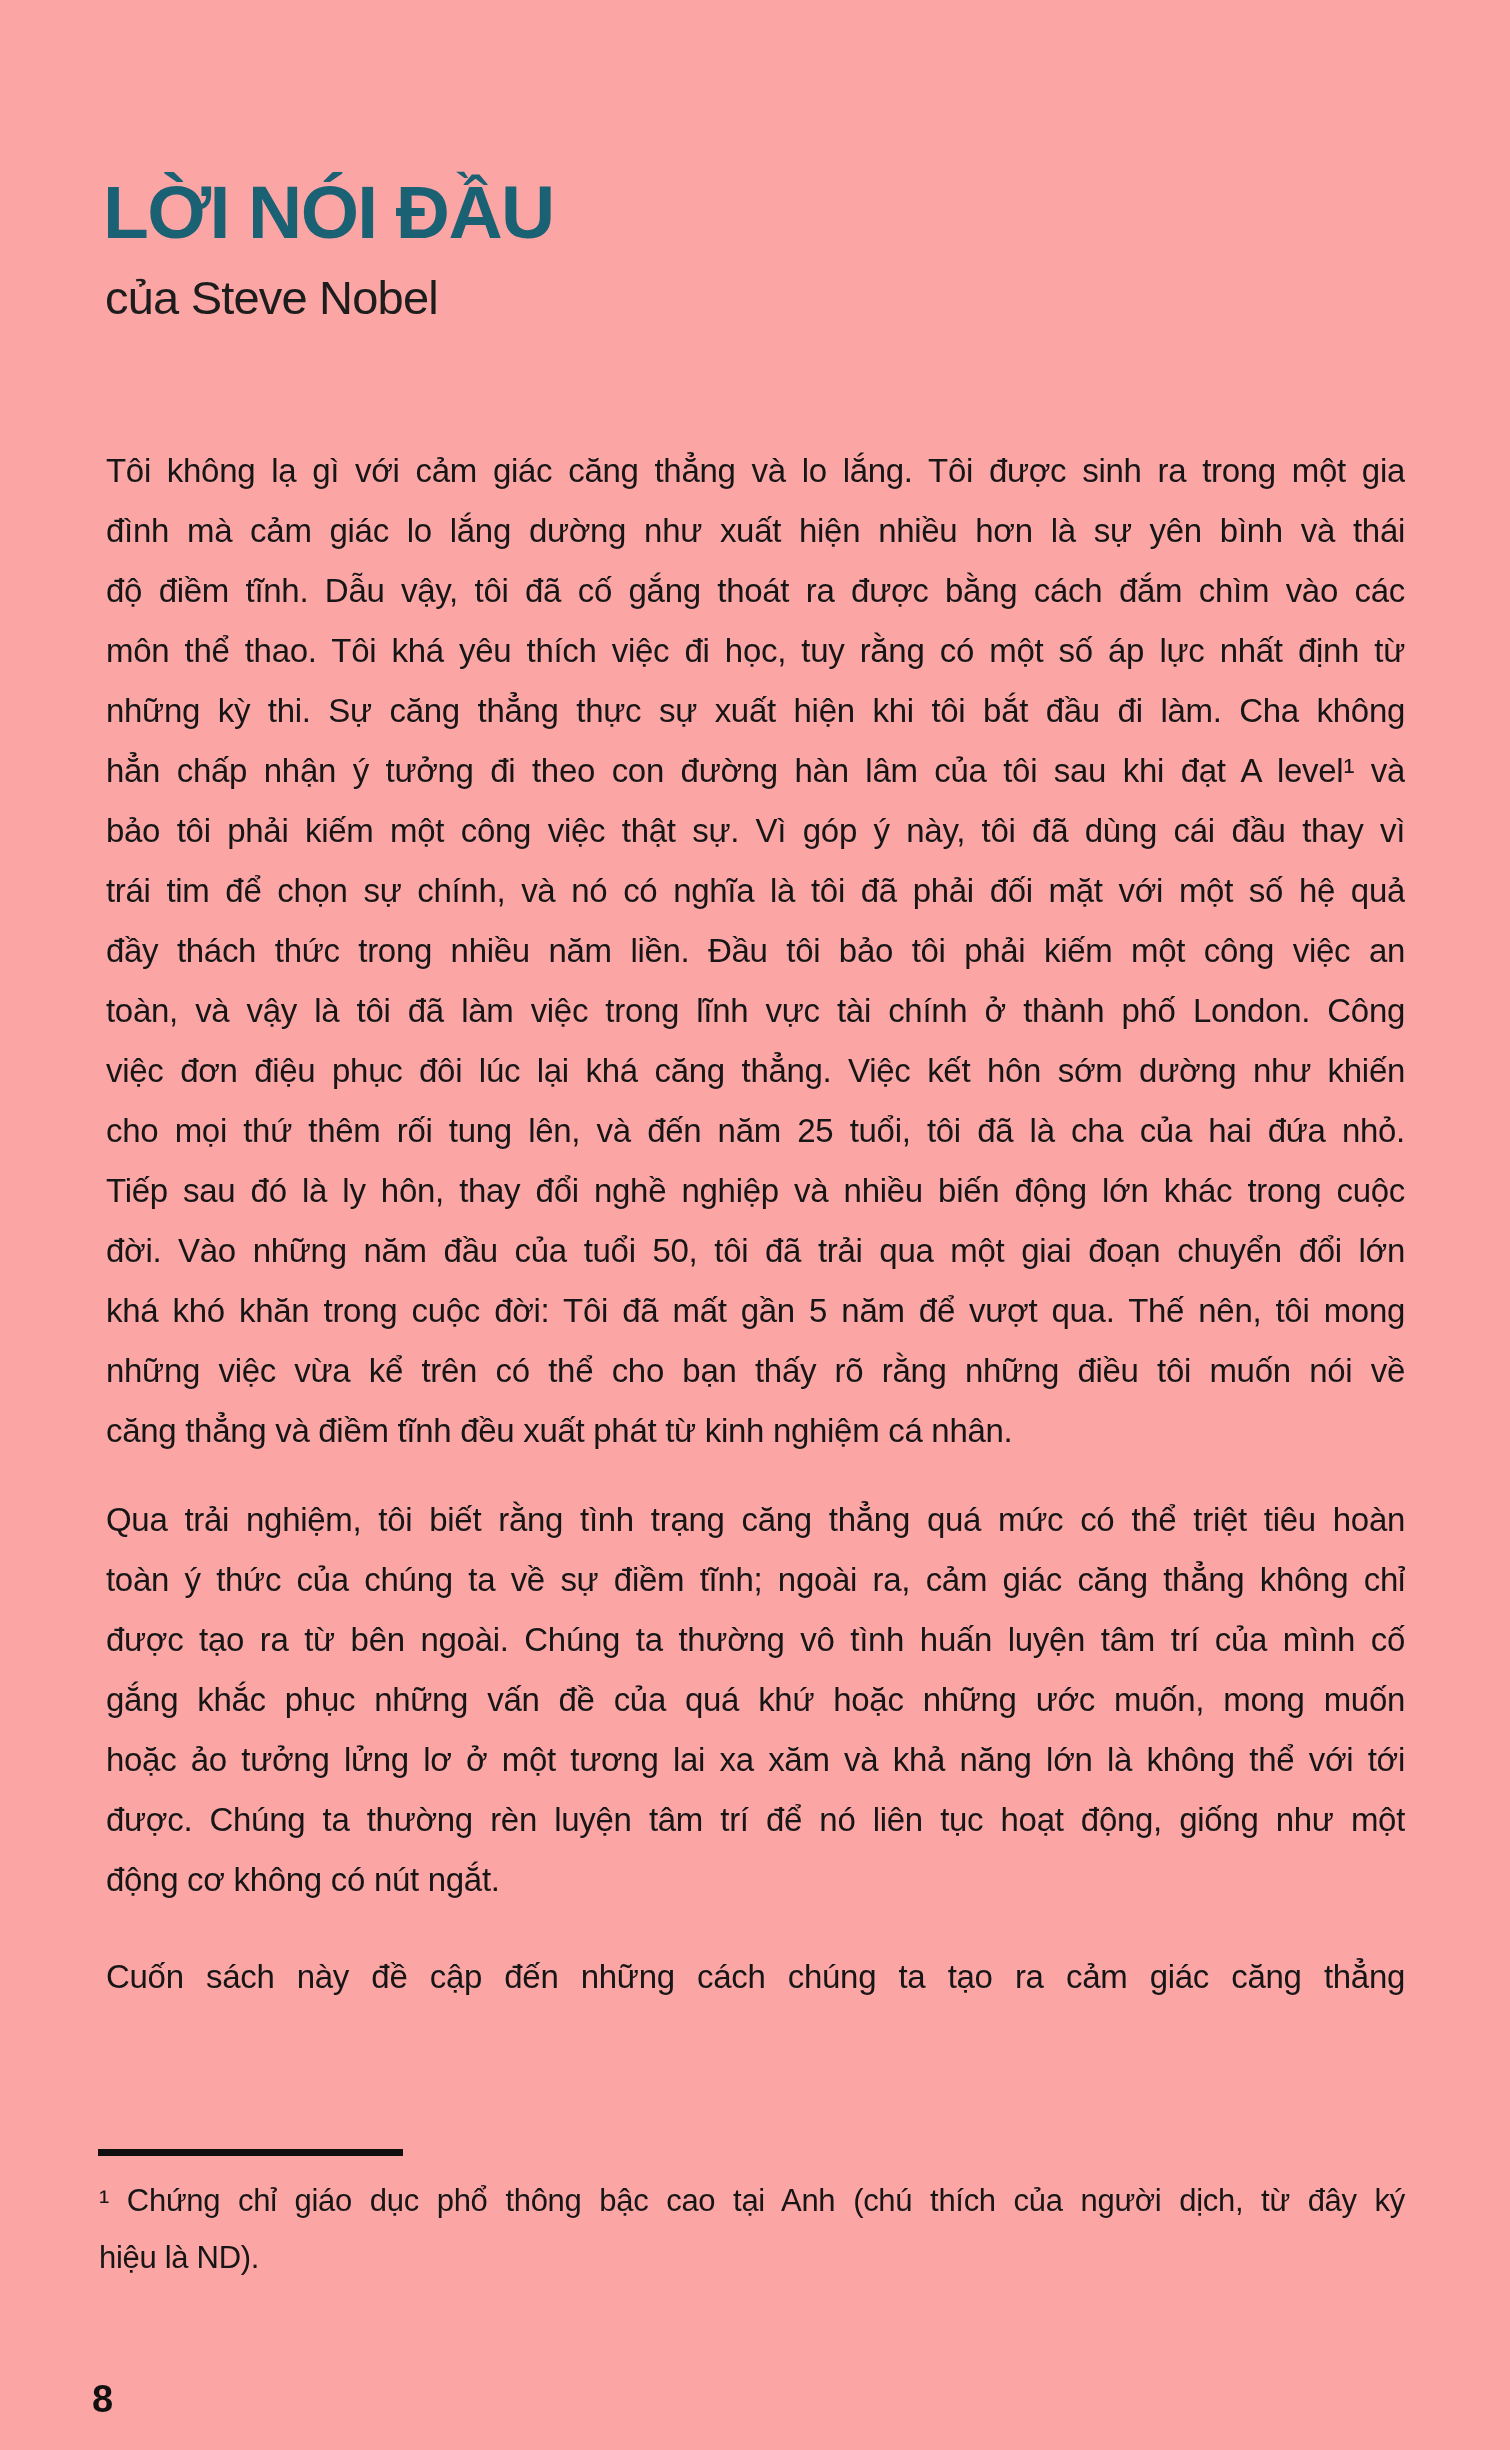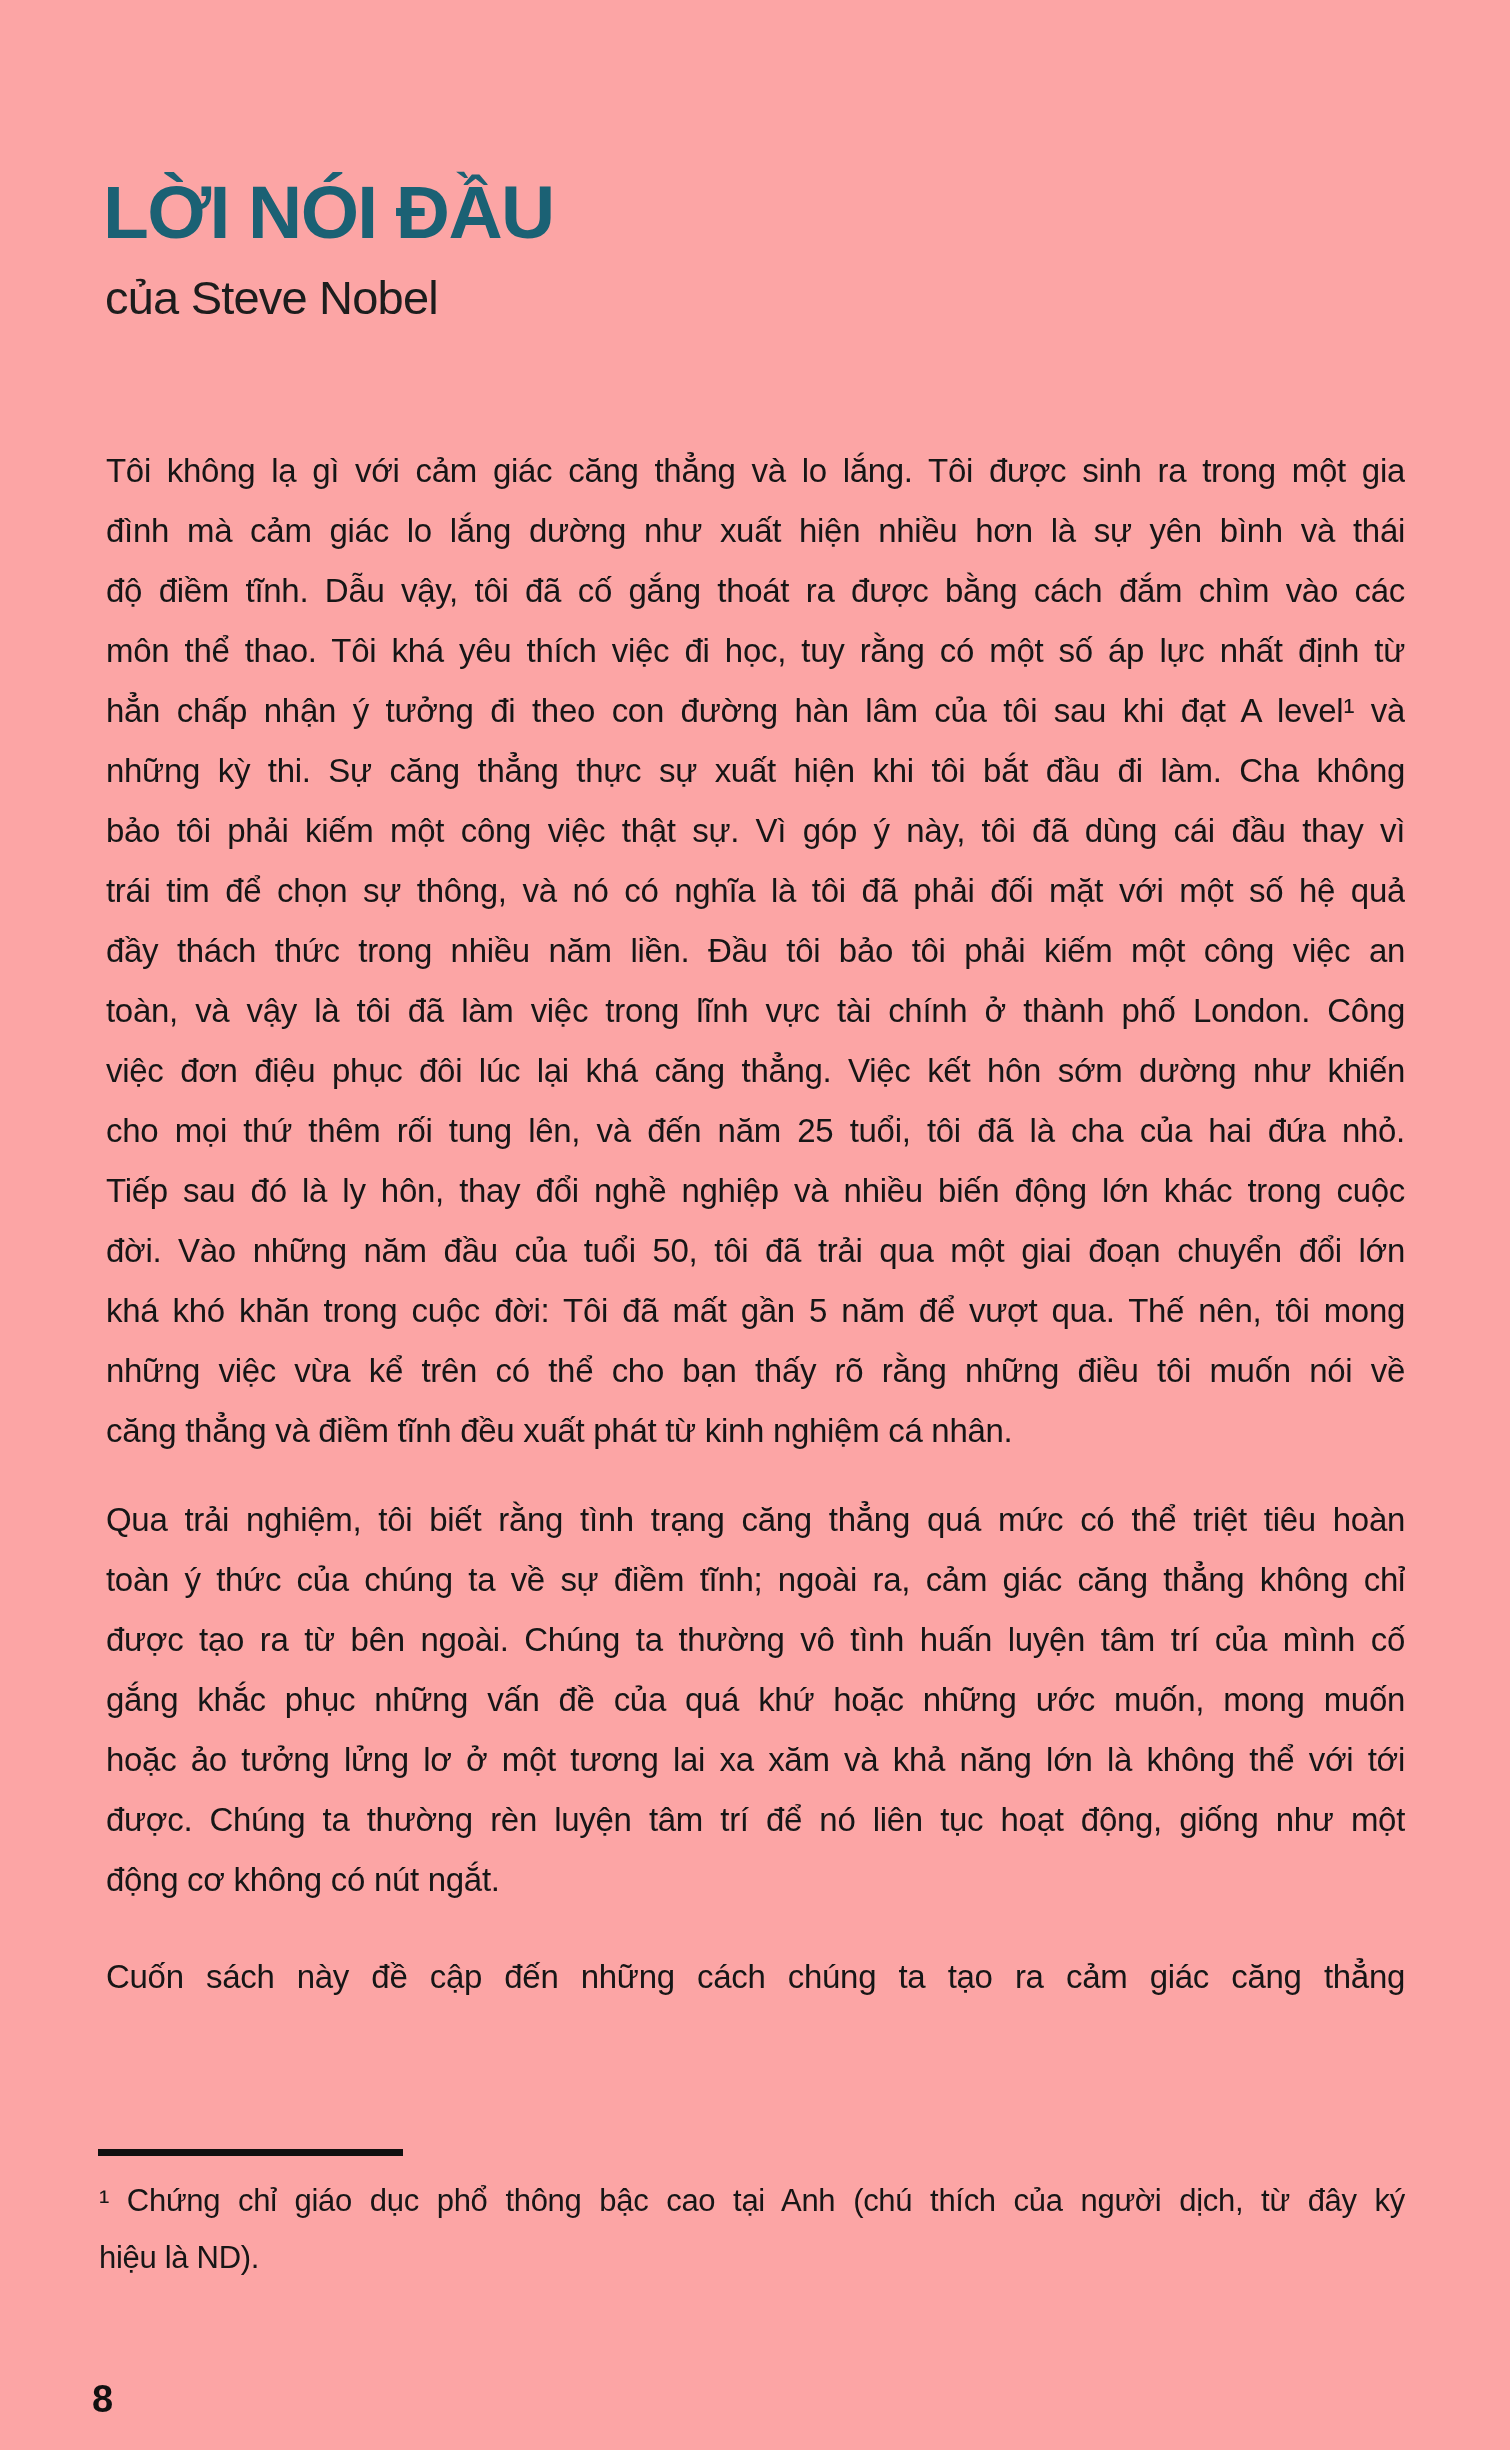--- a/index.html
+++ b/index.html
@@ -91,24 +91,24 @@
 
   <h1 class="preface-title">LỜI NÓI ĐẦU</h1>
 
   <div class="preface-subtitle">của Steve Nobel</div>
 
   <div class="para para-1">
       <div class="line">Tôi không lạ gì với cảm giác căng thẳng và lo lắng. Tôi được sinh ra trong một gia</div>
       <div class="line">đình mà cảm giác lo lắng dường như xuất hiện nhiều hơn là sự yên bình và thái</div>
       <div class="line">độ điềm tĩnh. Dẫu vậy, tôi đã cố gắng thoát ra được bằng cách đắm chìm vào các</div>
       <div class="line">môn thể thao. Tôi khá yêu thích việc đi học, tuy rằng có một số áp lực nhất định từ</div>
+      <div class="line">những kỳ thi. Sự căng thẳng thực sự xuất hiện khi tôi bắt đầu đi làm. Cha không</div>
       <div class="line">hẳn chấp nhận ý tưởng đi theo con đường hàn lâm của tôi sau khi đạt A level¹ và</div>
-      <div class="line">những kỳ thi. Sự căng thẳng thực sự xuất hiện khi tôi bắt đầu đi làm. Cha không</div>
       <div class="line">bảo tôi phải kiếm một công việc thật sự. Vì góp ý này, tôi đã dùng cái đầu thay vì</div>
-      <div class="line">trái tim để chọn sự thông, và nó có nghĩa là tôi đã phải đối mặt với một số hệ quả</div>
+      <div class="line">trái tim để chọn sự chính, và nó có nghĩa là tôi đã phải đối mặt với một số hệ quả</div>
       <div class="line">đầy thách thức trong nhiều năm liền. Đầu tôi bảo tôi phải kiếm một công việc an</div>
       <div class="line">toàn, và vậy là tôi đã làm việc trong lĩnh vực tài chính ở thành phố London. Công</div>
       <div class="line">việc đơn điệu phục đôi lúc lại khá căng thẳng. Việc kết hôn sớm dường như khiến</div>
       <div class="line">cho mọi thứ thêm rối tung lên, và đến năm 25 tuổi, tôi đã là cha của hai đứa nhỏ.</div>
       <div class="line">Tiếp sau đó là ly hôn, thay đổi nghề nghiệp và nhiều biến động lớn khác trong cuộc</div>
       <div class="line">đời. Vào những năm đầu của tuổi 50, tôi đã trải qua một giai đoạn chuyển đổi lớn</div>
       <div class="line">khá khó khăn trong cuộc đời: Tôi đã mất gần 5 năm để vượt qua. Thế nên, tôi mong</div>
       <div class="line">những việc vừa kể trên có thể cho bạn thấy rõ rằng những điều tôi muốn nói về</div>
       <div class="line last">căng thẳng và điềm tĩnh đều xuất phát từ kinh nghiệm cá nhân.</div>
     </div>

